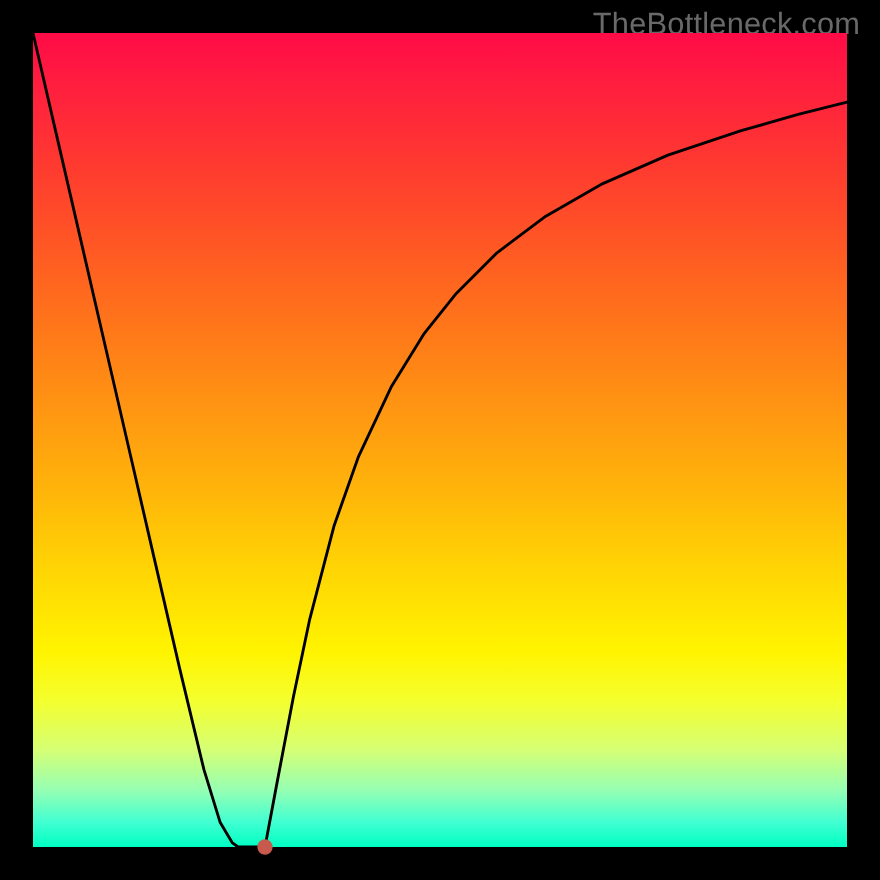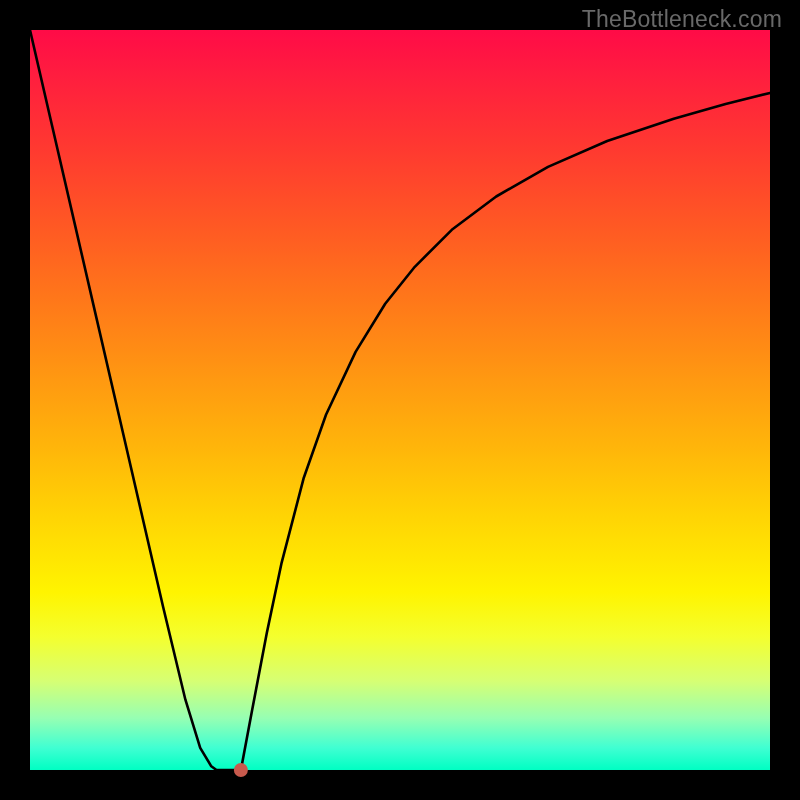--- a/index.html
+++ b/index.html
@@ -14,21 +14,21 @@
     position: relative;
     width: 800px;
     height: 800px;
     background: #000;
   }
   .watermark {
     position: absolute;
     top: 6px;
     right: 18px;
     font-family: Arial, Helvetica, sans-serif;
-    font-size: 23px;
+    font-size: 28px;
     color: #696969;
     font-weight: 400;
     letter-spacing: 0.2px;
   }
   .plot {
     position: absolute;
     left: 30px;
     top: 30px;
     width: 740px;
     height: 740px;

